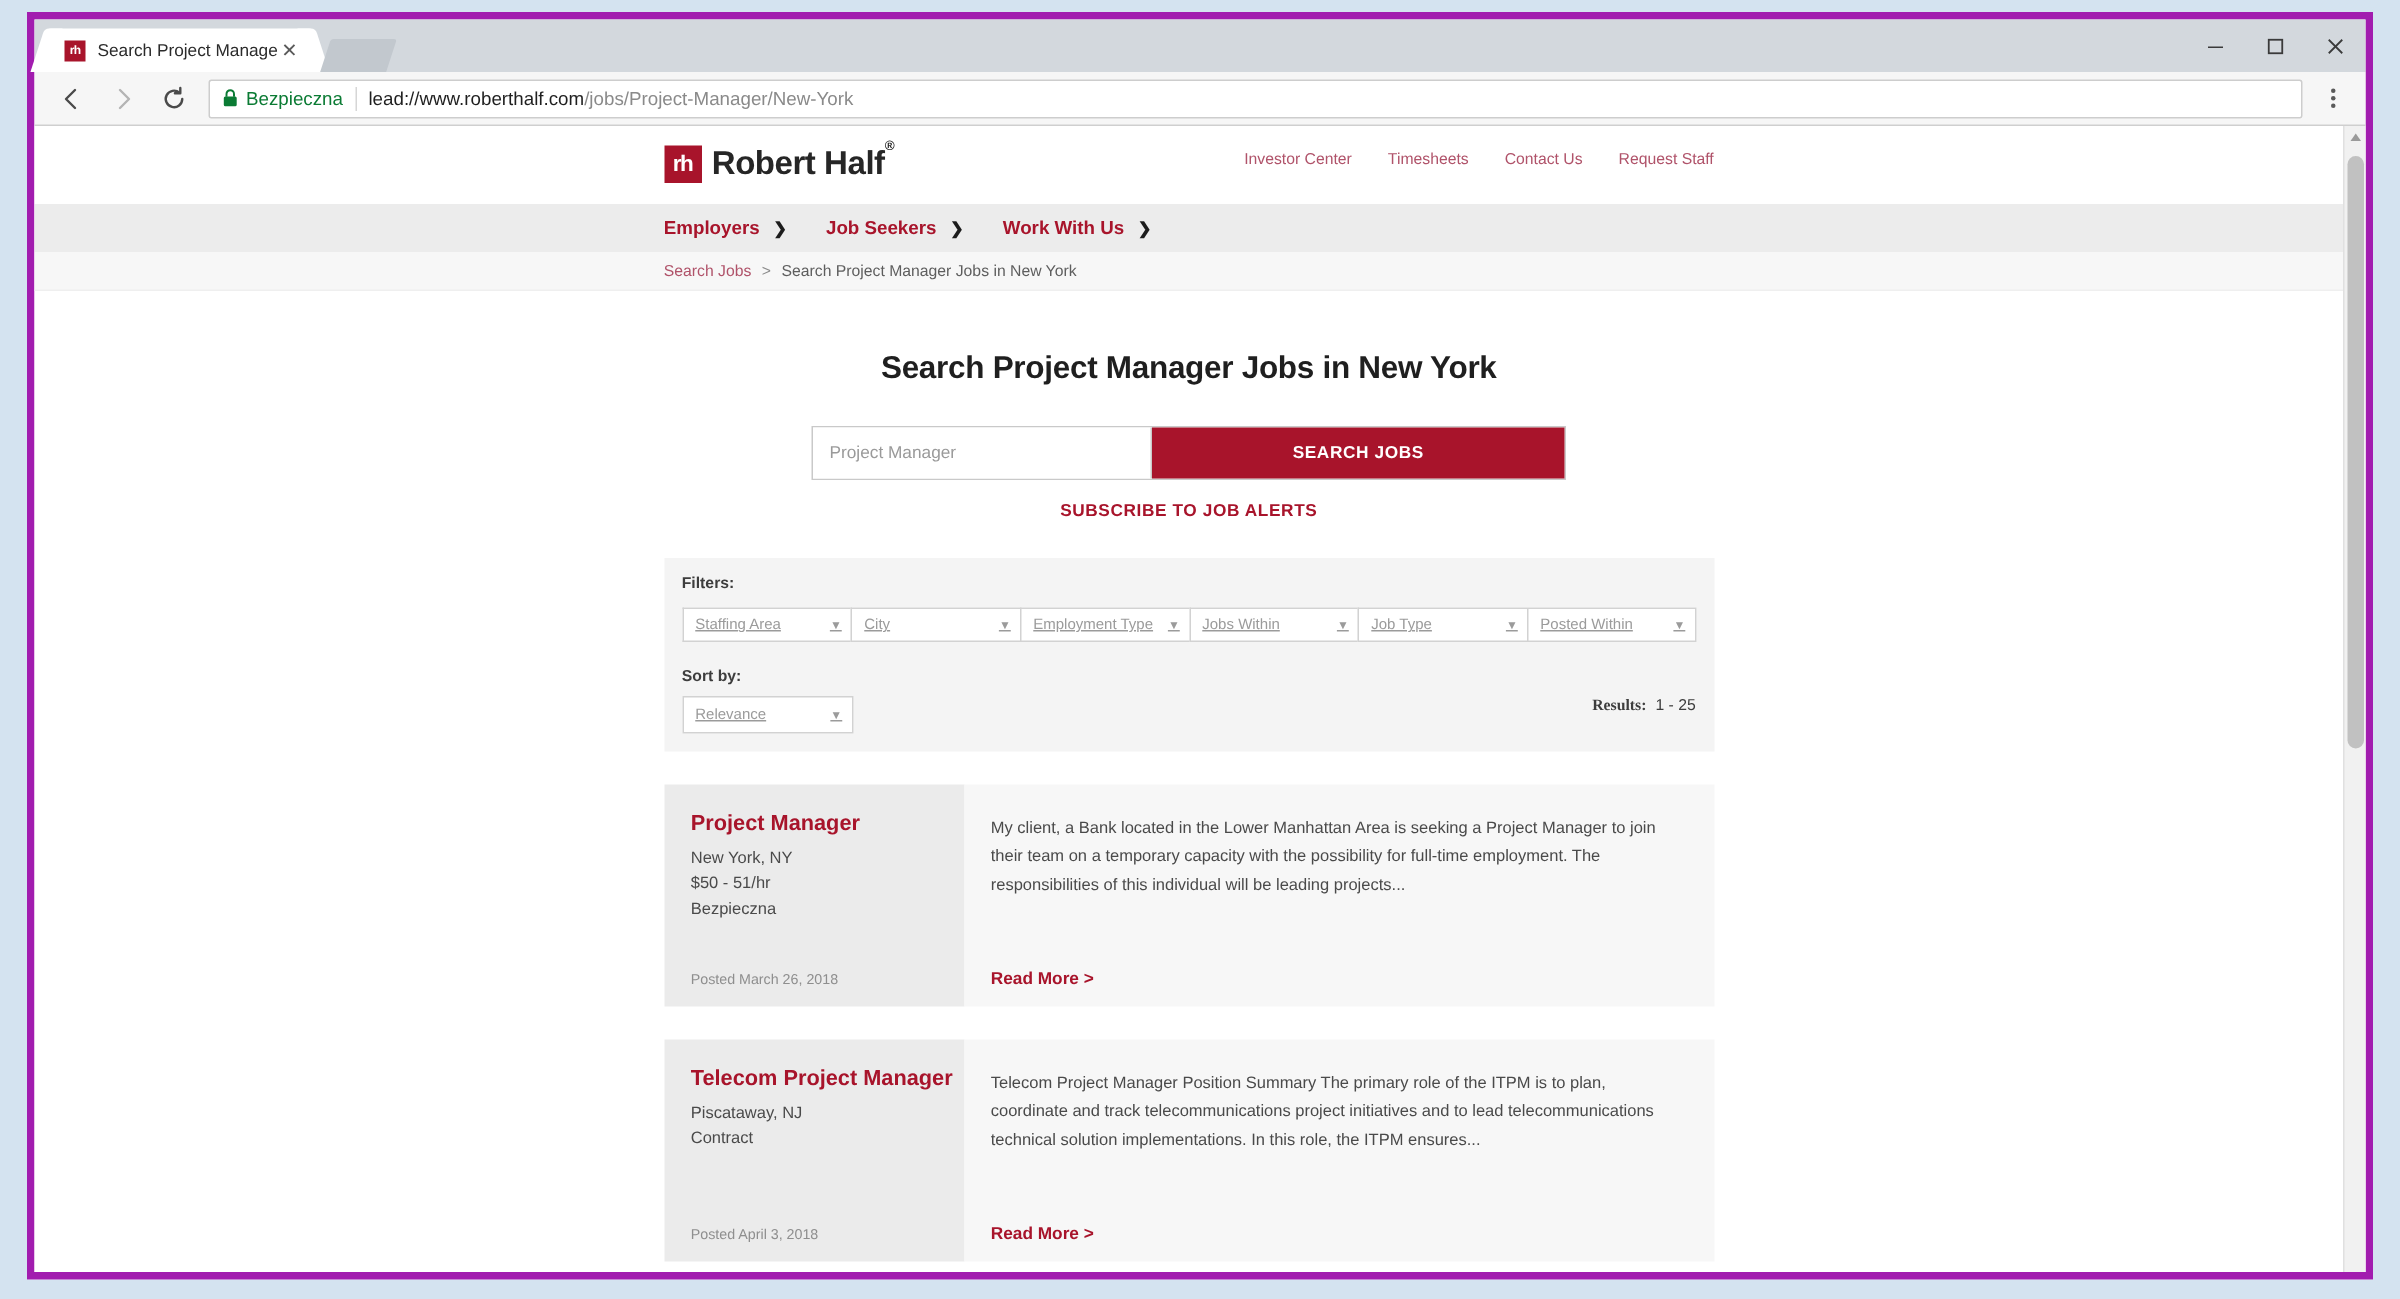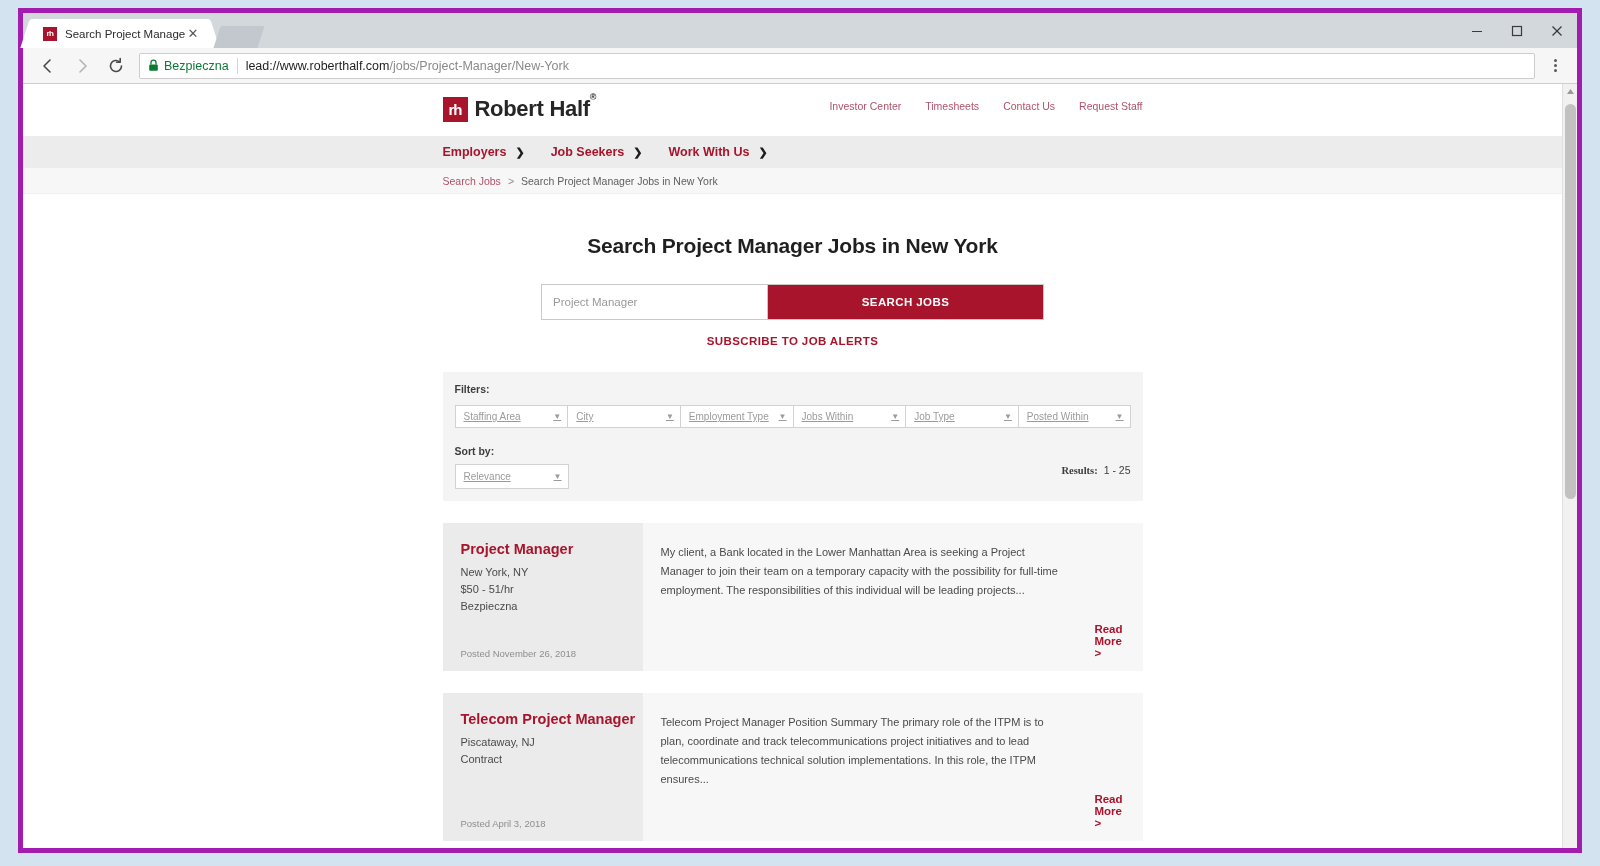--- a/index.html
+++ b/index.html
@@ -333,21 +333,21 @@
   }
   .job-meta { font-size: 11px; color: #4a4a4a; line-height: 1.55; }
   .job-posted {
     margin-top: auto;
     font-size: 9.5px; color: #8e8e8e;
   }
   .job-right {
     flex: 1;
     background: #f7f7f7;
     padding: 20px 20px 12px 18px;
-    display: flex; flex-direction: row; gap: 32px;
+    display: flex; flex-direction: column; gap: 32px;
   }
   .job-desc {
     font-size: 11px; color: #4a4a4a; line-height: 1.72;
   }
   .read-more {
     margin-top: auto;
     font-size: 11.5px; font-weight: bold; color: #a8142b;
     text-decoration: none; cursor: pointer;
   }
 </style>
@@ -525,21 +525,21 @@
       </div>
 
       <div class="jobs-list">
 
         <div class="job-card">
           <div class="job-left">
             <div class="job-title">Project Manager</div>
             <div class="job-meta">New York, NY</div>
             <div class="job-meta">$50 - 51/hr</div>
             <div class="job-meta">Bezpieczna</div>
-            <div class="job-posted">Posted November 26, 2018</div>
+            <div class="job-posted">Posted March 26, 2018</div>
           </div>
           <div class="job-right">
             <div class="job-desc">My client, a Bank located in the Lower Manhattan Area is seeking a Project Manager to join their team on a temporary capacity with the possibility for full-time employment. The responsibilities of this individual will be leading projects...</div>
             <a class="read-more" href="#">Read More &gt;</a>
           </div>
         </div>
 
         <div class="job-card">
           <div class="job-left">
             <div class="job-title">Telecom Project Manager</div>

